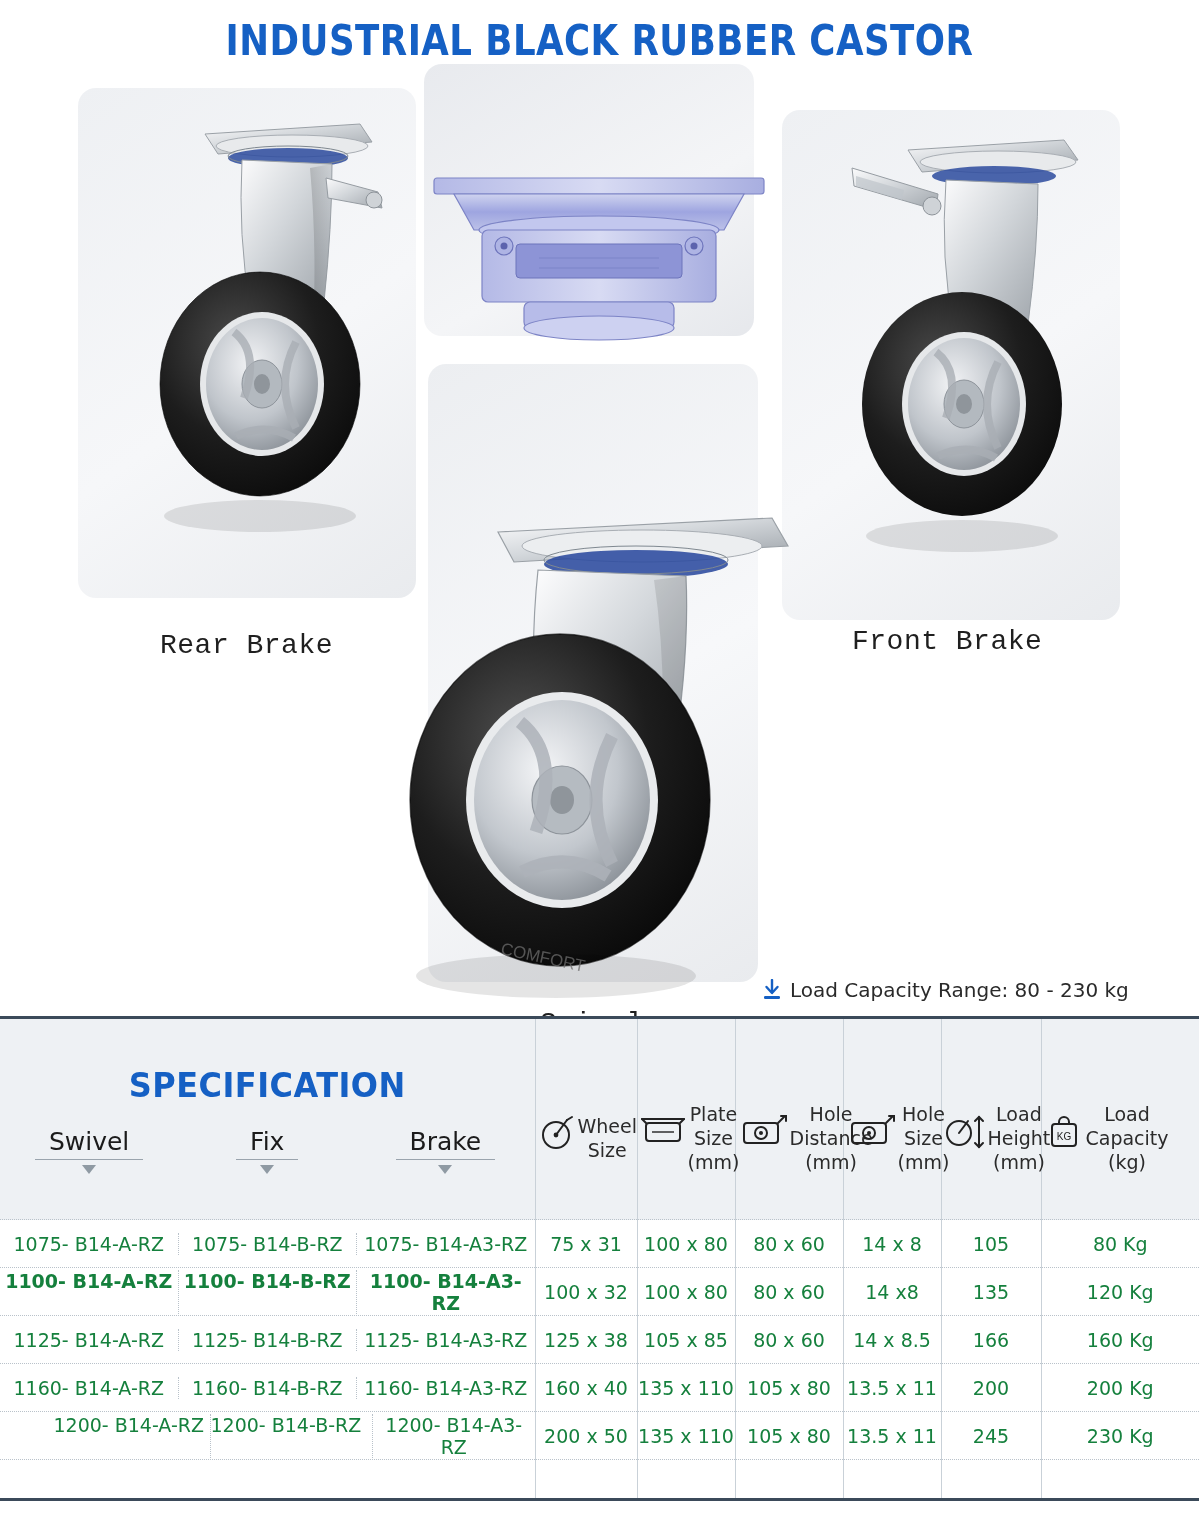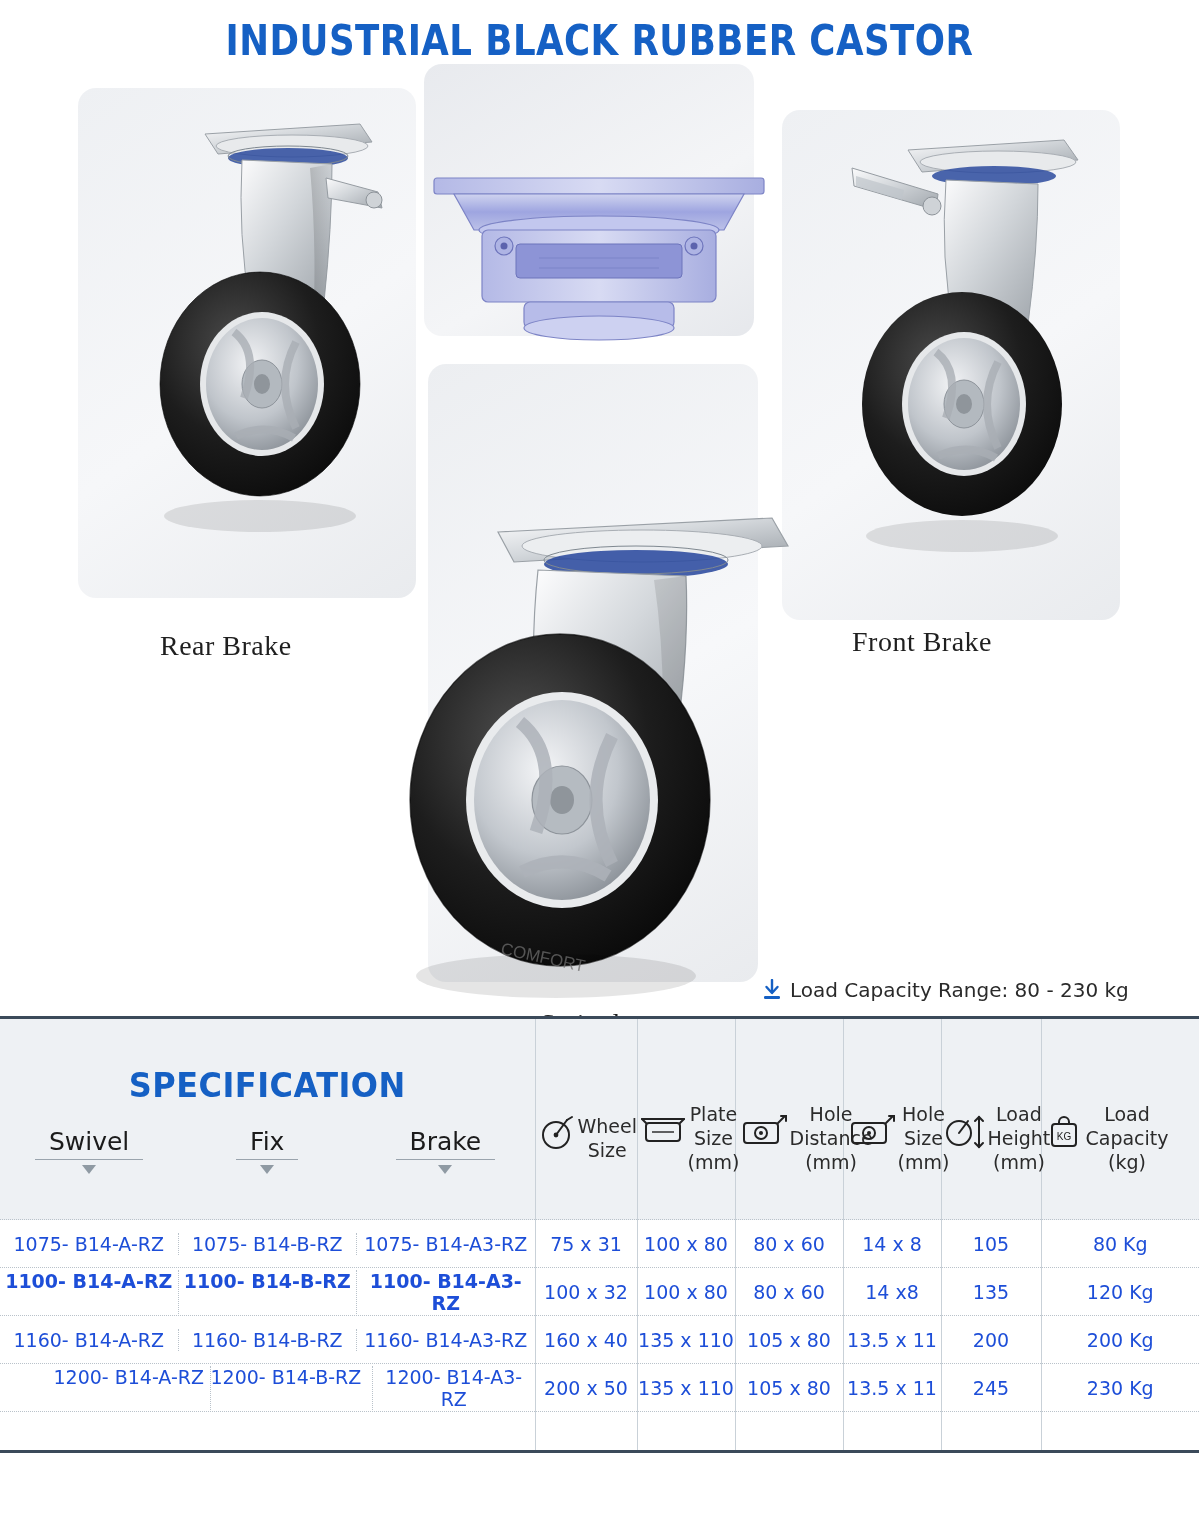--- a/index.html
+++ b/index.html
@@ -43,21 +43,21 @@
   #panel-rear  { left: 78px;  top: 24px;  width: 338px; height: 510px; }
   #panel-front { left: 782px; top: 46px;  width: 338px; height: 510px; }
   #panel-top   { left: 424px; top: 0px;   width: 330px; height: 272px;
                  background: linear-gradient(150deg,#e8eaee 0%,#f4f5f7 60%,#e6e8ec 100%); }
   #panel-swivel{ left: 428px; top: 300px; width: 330px; height: 618px;
                  background: linear-gradient(150deg,#eceef1 0%,#f7f8fa 55%,#e9ebee 100%);
                  border-radius: 18px; }
 
   .caption {
     position: absolute;
-    font-family: Liberation Serif, serif;
+    font-family: Liberation Mono, monospace;
     font-size: 28px;
     color: #1f1f1f;
     letter-spacing: 0.5px;
     white-space: nowrap;
   }
   #cap-rear   { left: 160px; top: 566px; }
   #cap-front  { left: 852px; top: 562px; }
   #cap-swivel { left: 540px; top: 944px; }
 
   
@@ -157,21 +157,21 @@
     color: #2b2b2b;
     line-height: 1.25;
     margin-top: 14px;
     text-align: center;
   }
   .data-row td {
     height: 47px;
     text-align: center;
     font-family: "DejaVu Sans", sans-serif;
     font-size: 19px;
-    color: #1d4ed8;
+    color: #15803d;
     border-right: 1px solid #c9d1d8;
     border-top: 1px dotted #b9c2ca;
   }
   .data-row td:last-child { border-right: none; }
   .filler td { height: 38px; border-right: 1px solid #c9d1d8; border-top: 1px dotted #b9c2ca;}
   .filler td:last-child { border-right:none; }
 </style>
 </head>
 <body>
 
@@ -505,20 +505,35 @@
         </div>
       </td>
       <td>100 x 32</td>
       <td>100 x 80</td>
       <td>80 x 60</td>
       <td>14 x8</td>
       <td>135</td>
       <td>120 Kg</td>
     </tr>
 
+    <tr class="data-row">
+      <td style="padding:0;border-right:1px solid #c9d1d8;">
+        <div style="display:flex;">
+          <div style="flex:1;text-align:center;border-right:1px dotted #b9c2ca;">1125- B14-A-RZ</div>
+          <div style="flex:1;text-align:center;border-right:1px dotted #b9c2ca;">1125- B14-B-RZ</div>
+          <div style="flex:1;text-align:center;">1125- B14-A3-RZ</div>
+        </div>
+      </td>
+      <td>125 x 38</td>
+      <td>105 x 85</td>
+      <td>80 x 60</td>
+      <td>14 x 8.5</td>
+      <td>166</td>
+      <td>160 Kg</td>
+    </tr>
 
     <tr class="data-row">
       <td style="padding:0;border-right:1px solid #c9d1d8;">
         <div style="display:flex;">
           <div style="flex:1;text-align:center;border-right:1px dotted #b9c2ca;">1160- B14-A-RZ</div>
           <div style="flex:1;text-align:center;border-right:1px dotted #b9c2ca;">1160- B14-B-RZ</div>
           <div style="flex:1;text-align:center;">1160- B14-A3-RZ</div>
         </div>
       </td>
       <td>160 x 40</td>

